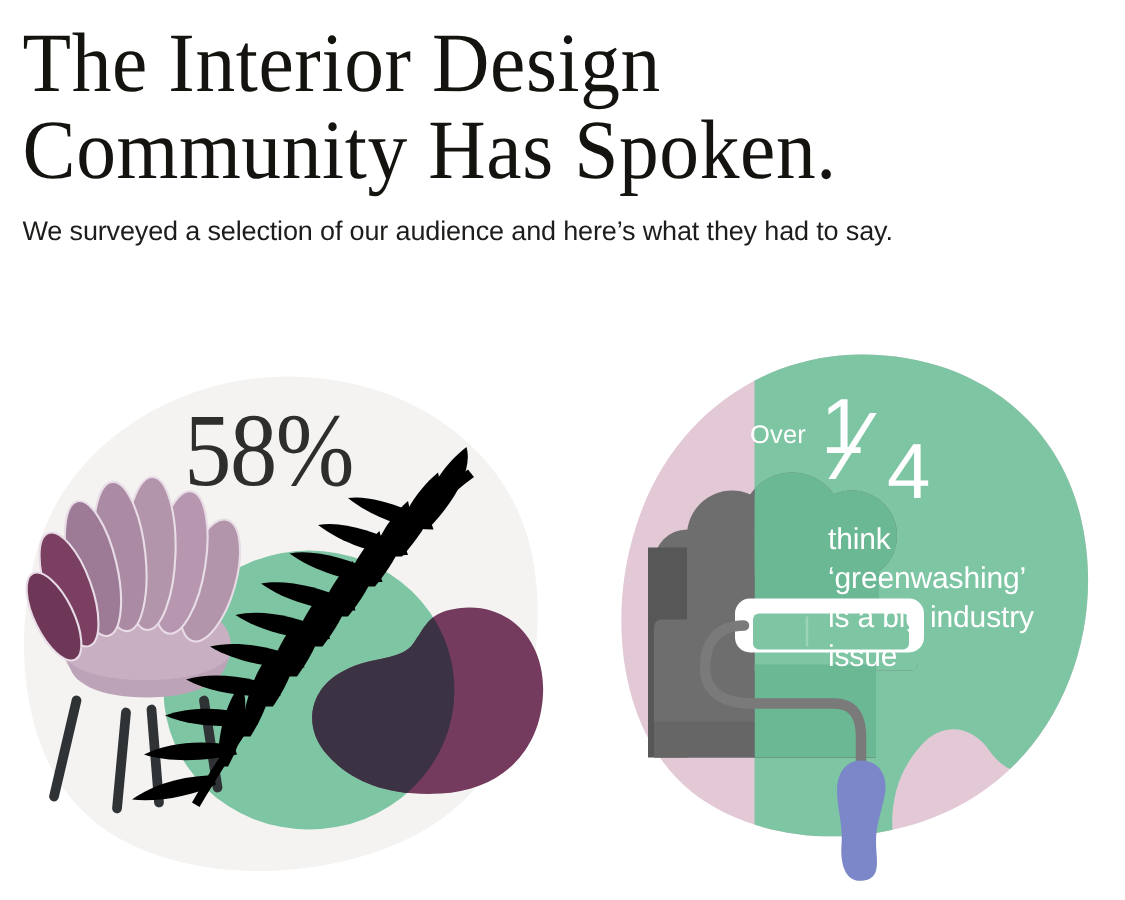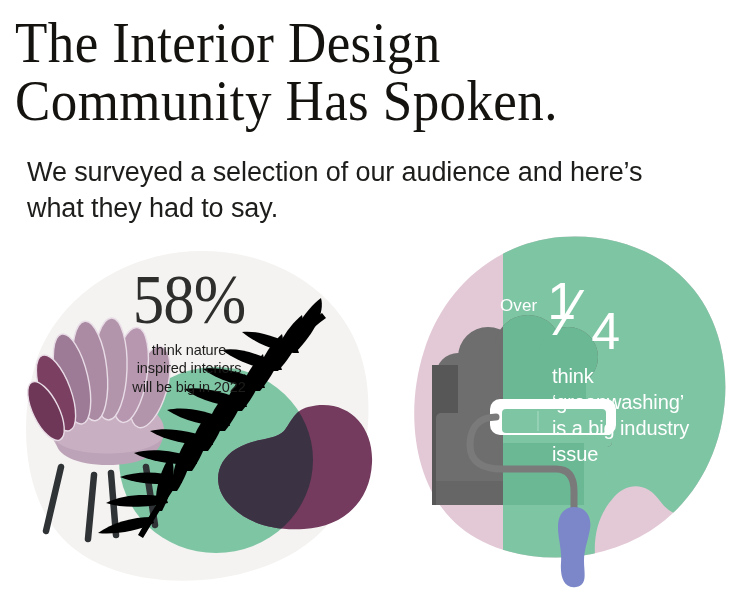--- a/index.html
+++ b/index.html
@@ -30,37 +30,37 @@
     letter-spacing: 0.4px;
     color: #15130f;
     font-weight: 400;
     margin: 0;
     transform: scaleY(1.06);
     transform-origin: left top;
     white-space: pre-line;
   }
   #subhead {
     font-family: "Liberation Sans", sans-serif;
-    font-size: 27px;
+    font-size: 18px;
     line-height: 1.32;
     color: #1d1d1b;
-    margin: 12px;
+    margin: 0;
     position: absolute;
     top: 129px;
     left: 0;
     width: 670px;
     letter-spacing: -0.1px;
   }
 
   
   .panel {
     position: absolute;
     top: 235px;
   }
-  #panel-left  { left: 16px;   width: 370px; height: 365px; }
+  #panel-left  { left: 6px;   width: 370px; height: 365px; }
   #panel-right { left: 410px; width: 340px; height: 365px; }
 
   .panel svg { display: block; }
 
   
   .stat-overlay { position: absolute; }
 
   #left-stat {
     left: 78px;
     top: 32px;
@@ -81,21 +81,21 @@
     font-size: 14.5px;
     line-height: 1.28;
     color: #1d1d1b;
     margin-top: 12px;
     white-space: pre-line;
     letter-spacing: -0.1px;
   }
 
   #right-stat {
     left: 90px;
-    top: 44px;
+    top: 28px;
     width: 230px;
   }
   #right-stat-top {
     display: flex;
     align-items: flex-start;
     gap: 8px;
   }
   #right-stat-over {
     font-size: 17px;
     color: #ffffff;
@@ -241,23 +241,20 @@
         <path d="M 226 176 C 244 154 251 133 247 119 C 232 133 220 157 221 176 Z"></path>
         <path d="M 244 156 C 262 134 270 113 266 99 C 250 113 238 137 239 156 Z"></path>
         <path d="M 262 136 C 281 115 290 94 286 80 C 269 94 256 118 257 136 Z"></path>
         <path d="M 280 117 C 299 97 309 77 305 63 C 288 76 274 99 275 117 Z"></path>
       </g>
     </g>
   </svg>
 
   <div class="stat-overlay" id="left-stat">
     <div id="left-stat-number">58%</div>
-    <div id="left-stat-caption">think nature
-inspired interiors
-will be big in 2022</div>
   </div>
 </div>
 
 <div class="panel" id="panel-right">
 
   <svg width="340" height="365" viewBox="0 0 340 365">
     <defs>
 
       <clipPath id="paint-clip">
         <path d="M 93 0

